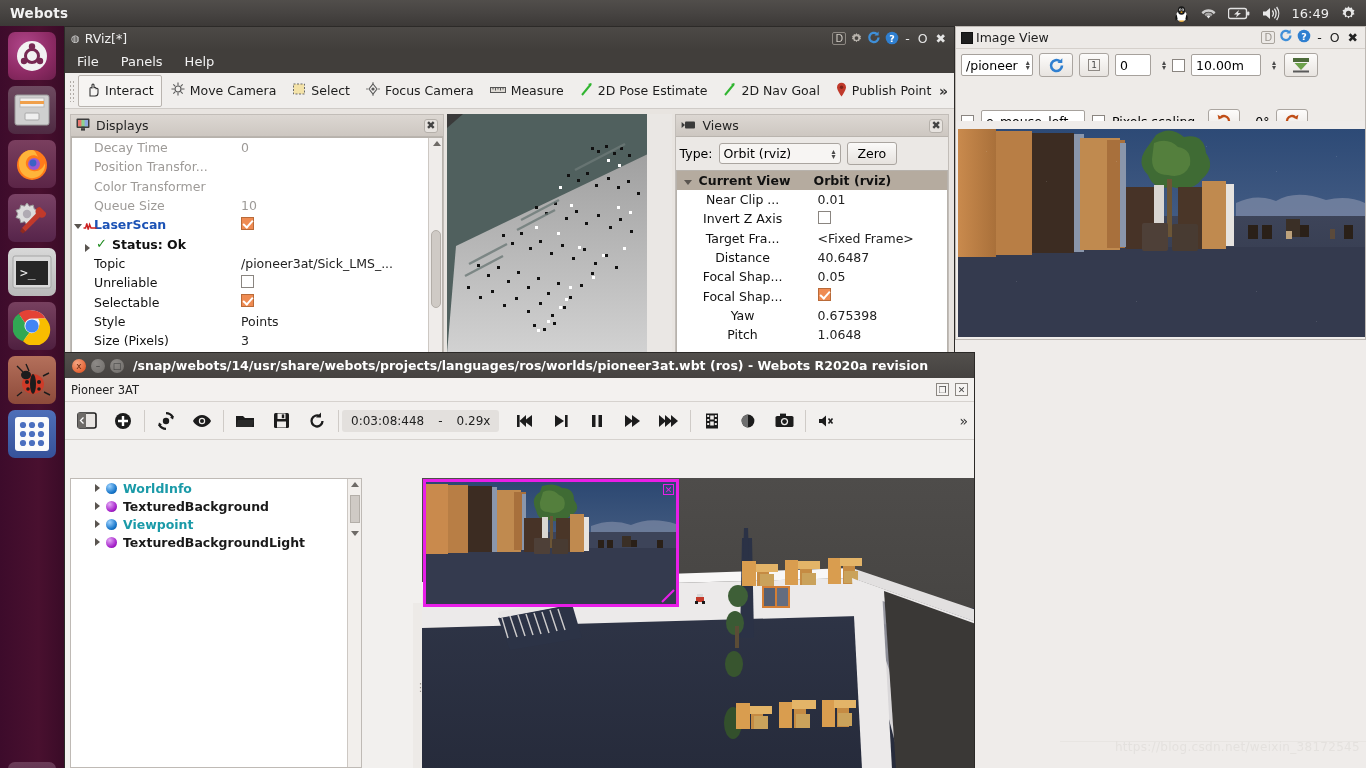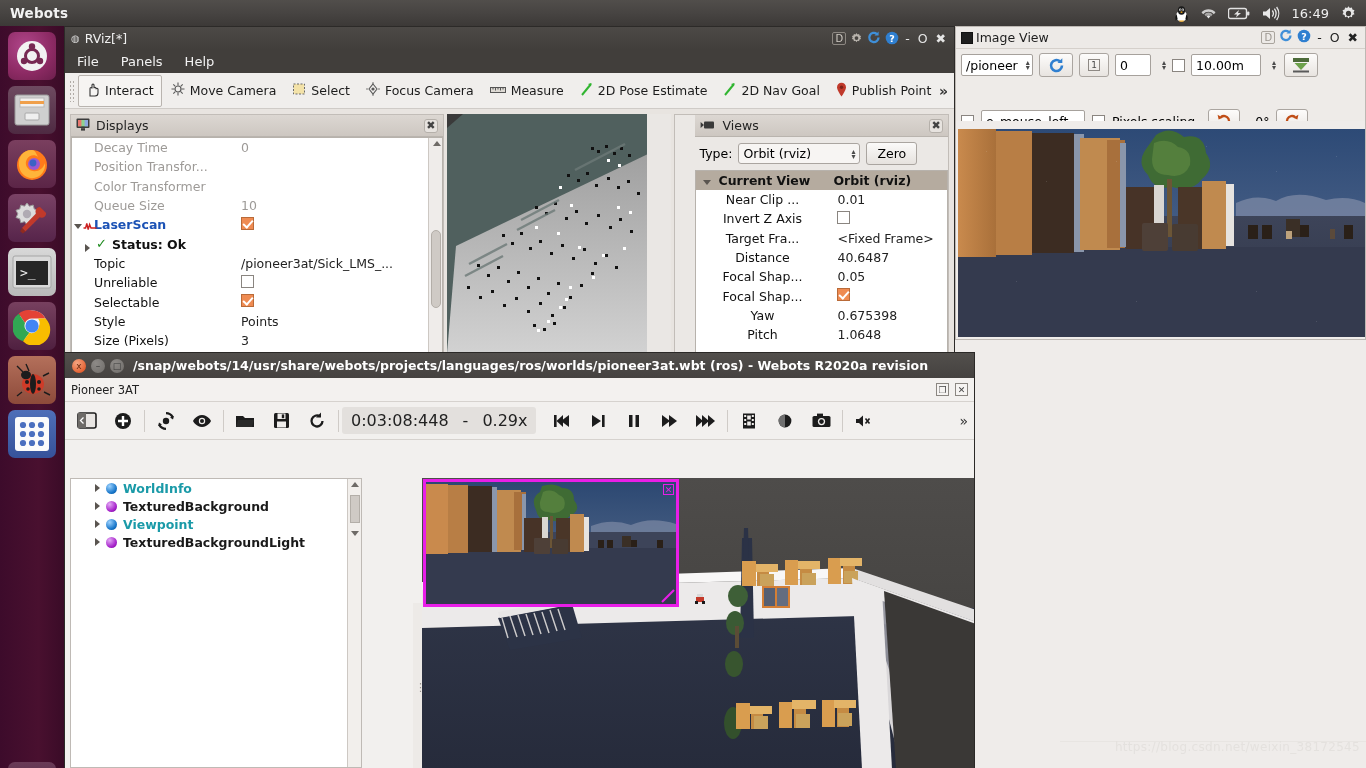--- a/index.html
+++ b/index.html
@@ -124,21 +124,21 @@
   .scroll-v { position:absolute; right:0; top:0; width:14px; height:100%;
      background:#efecea; border-left:1px solid #cdc8c3; }
   .scroll-thumb { position:absolute; left:2px; width:10px; background:#cfcac5;
      border:1px solid #b3aea8; border-radius:5px; }
 
   
   .render3d { position:relative; width:226px; margin:5px 0 0 0; overflow:hidden;
      background: linear-gradient(to bottom,#4e5d5d 0%,#53625f 35%, #9c9c9c 36%, #c9c9c9 100%); }
 
   
-  .views { width:276px; margin:5px 5px 0 3px; height:240px; display:flex; flex-direction:column;padding-left:20px; }
+  .views { width:276px; margin:5px 5px 0 3px; height:240px; display:flex; flex-direction:column; }
   .views-type { display:flex; align-items:center; gap:6px; padding:5px 4px; font-size:12.5px; }
   .combo { display:flex; align-items:center; background:#f7f5f3; border:1px solid #aaa5a0;
     border-radius:3px; padding:2px 4px; font-size:12.5px; }
   .spin-arrows { display:flex; flex-direction:column; margin-left:auto; padding-left:8px; line-height:5px; color:#4a4a4a; font-size:8px;}
   .btn { background: linear-gradient(to bottom,#fbfaf9,#e6e2de); border:1px solid #aaa5a0;
     border-radius:3px; padding:3px 10px; font-size:12.5px; }
   .views-table { flex:1; background:#fff; border:1px solid #b7b2ac; position:relative; overflow:hidden; }
   .vhead { display:flex; height:19px; background:#b5ab9f; font-weight:bold; font-size:12.5px; align-items:center;}
   .vhead .c1 { width:137px; padding-left:22px; color:#111; }
   .vhead .c2 { flex:1; color:#111; }
@@ -181,21 +181,21 @@
      display:flex; align-items:center; padding:0 6px; font-size:11.5px; color:#222; }
   .wb-tabrow .sp { margin-left:auto; display:flex; gap:6px; }
   .mini-btn { width:13px;height:13px; border:1px solid #8b8782; background:#f6f4f2;
      font-size:9px; display:flex;align-items:center;justify-content:center; color:#444; }
 
   .wb-toolbar { height:38px; background:#f2f0ee; border-bottom:1px solid #d6d2ce;
      display:flex; align-items:center; gap:0px; padding:0 4px; position:relative; }
   .wb-ti { width:36px; height:30px; display:flex; align-items:center; justify-content:center;
      color:#1f1f1f; }
   .wb-sep { width:1px; height:22px; background:#cfcbc7; margin:0 3px; }
-  .wb-time { background:#e3e0dd; border-radius:3px; padding:4px 9px; font-size:16px;
+  .wb-time { background:#e3e0dd; border-radius:3px; padding:4px 9px; font-size:12px;
      color:#222; display:flex; gap:14px; }
   .wb-chev { position:absolute; right:6px; font-size:14px; color:#333; }
 
   .wb-main { position:absolute; left:0; top:125px; right:0; bottom:0; display:flex; }
   .wb-tree { width:292px; background:#fff; border:1px solid #bfbab5; margin:0 0 0 5px; position:relative; }
   .tnode { display:flex; align-items:center; gap:6px; height:18px; font-size:12.5px; padding-left:8px; }
   .tball { width:11px;height:11px;border-radius:50%; }
   .tball.blue { background: radial-gradient(circle at 33% 30%, #9cd2ff, #1574c8 65%, #0b4e91); }
   .tball.purple { background: radial-gradient(circle at 33% 30%, #e3a8f5, #a41fc9 65%, #6d1388); }
   .tlabel.cyan { color:#1a9aa8; }

